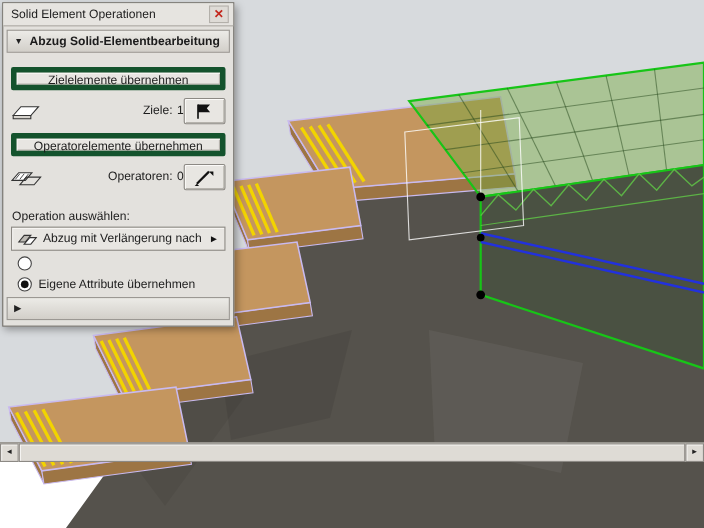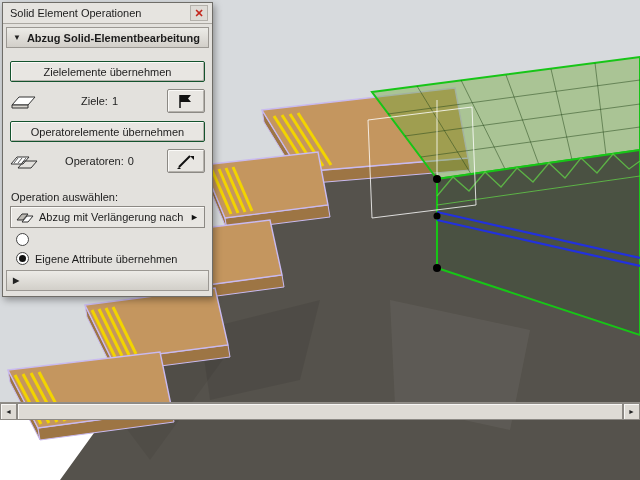--- a/index.html
+++ b/index.html
@@ -15,28 +15,28 @@
     border-bottom:1px solid #aaa7a1;background:#e6e4e0;}
   .titlebar .title{flex:1;font-size:11px;}
   .close{width:16px;height:14px;display:flex;align-items:center;justify-content:center;
     color:#c3261c;font-weight:bold;font-size:11px;border:1px solid #b3b0aa;
     background:#dedbd6;cursor:default;line-height:1;}
   .section-header{margin:3px 3px 2px 3px;height:19px;display:flex;align-items:center;gap:6px;
     padding:0 6px;font-weight:bold;background:linear-gradient(#ecebe7,#d2cfc9);
     border:1px solid #9b9893;}
   .tri{font-size:8px;color:#222;}
   .btn{display:block;box-sizing:border-box;width:195px;margin:6px 7px 5px 7px;height:21px;
-    background:#e8e6e2;border:1px solid #14532d;border-radius:2px;
+    background:#e8e6e2;border:5px solid #14532d;border-radius:2px;
     box-shadow:inset 1px 1px 0 #fbfaf8,inset -1px -1px 0 #b5b2ac;
     font-family:"Liberation Sans",sans-serif;font-size:11px;color:#1c1c1c;text-align:center;}
   .btn.first{margin-top:13px;}
   .btn.exec{margin-top:10px;margin-bottom:6px;}
   .row{display:flex;align-items:center;height:28px;margin:2px 7px;}
   .licon{width:34px;display:flex;justify-content:flex-start;}
-  .count{flex:1;text-align:right;padding-right:12px;display:flex;justify-content:center;gap:4px;}
+  .count{flex:1;text-align:right;display:flex;justify-content:flex-end;gap:4px;}
   .iconbtn{width:38px;height:24px;background:#e8e6e2;border:1px solid #8c8984;border-radius:2px;
     box-shadow:inset 1px 1px 0 #fbfaf8,inset -1px -1px 0 #b5b2ac;
     display:flex;align-items:center;justify-content:center;padding:0;}
   .field-label{margin:16px 8px 3px 8px;}
   .dropdown{box-sizing:border-box;margin:2px 7px;width:195px;height:22px;display:flex;align-items:center;
     gap:5px;padding:0 5px;background:#e8e6e2;border:1px solid #8c8984;
     box-shadow:inset 1px 1px 0 #fbfaf8;}
   .dtext{flex:1;white-space:nowrap;overflow:hidden;}
   .darrow{font-size:9px;color:#111;}
   .radio-row{display:flex;align-items:center;gap:6px;margin:4px 13px;height:15px;}

